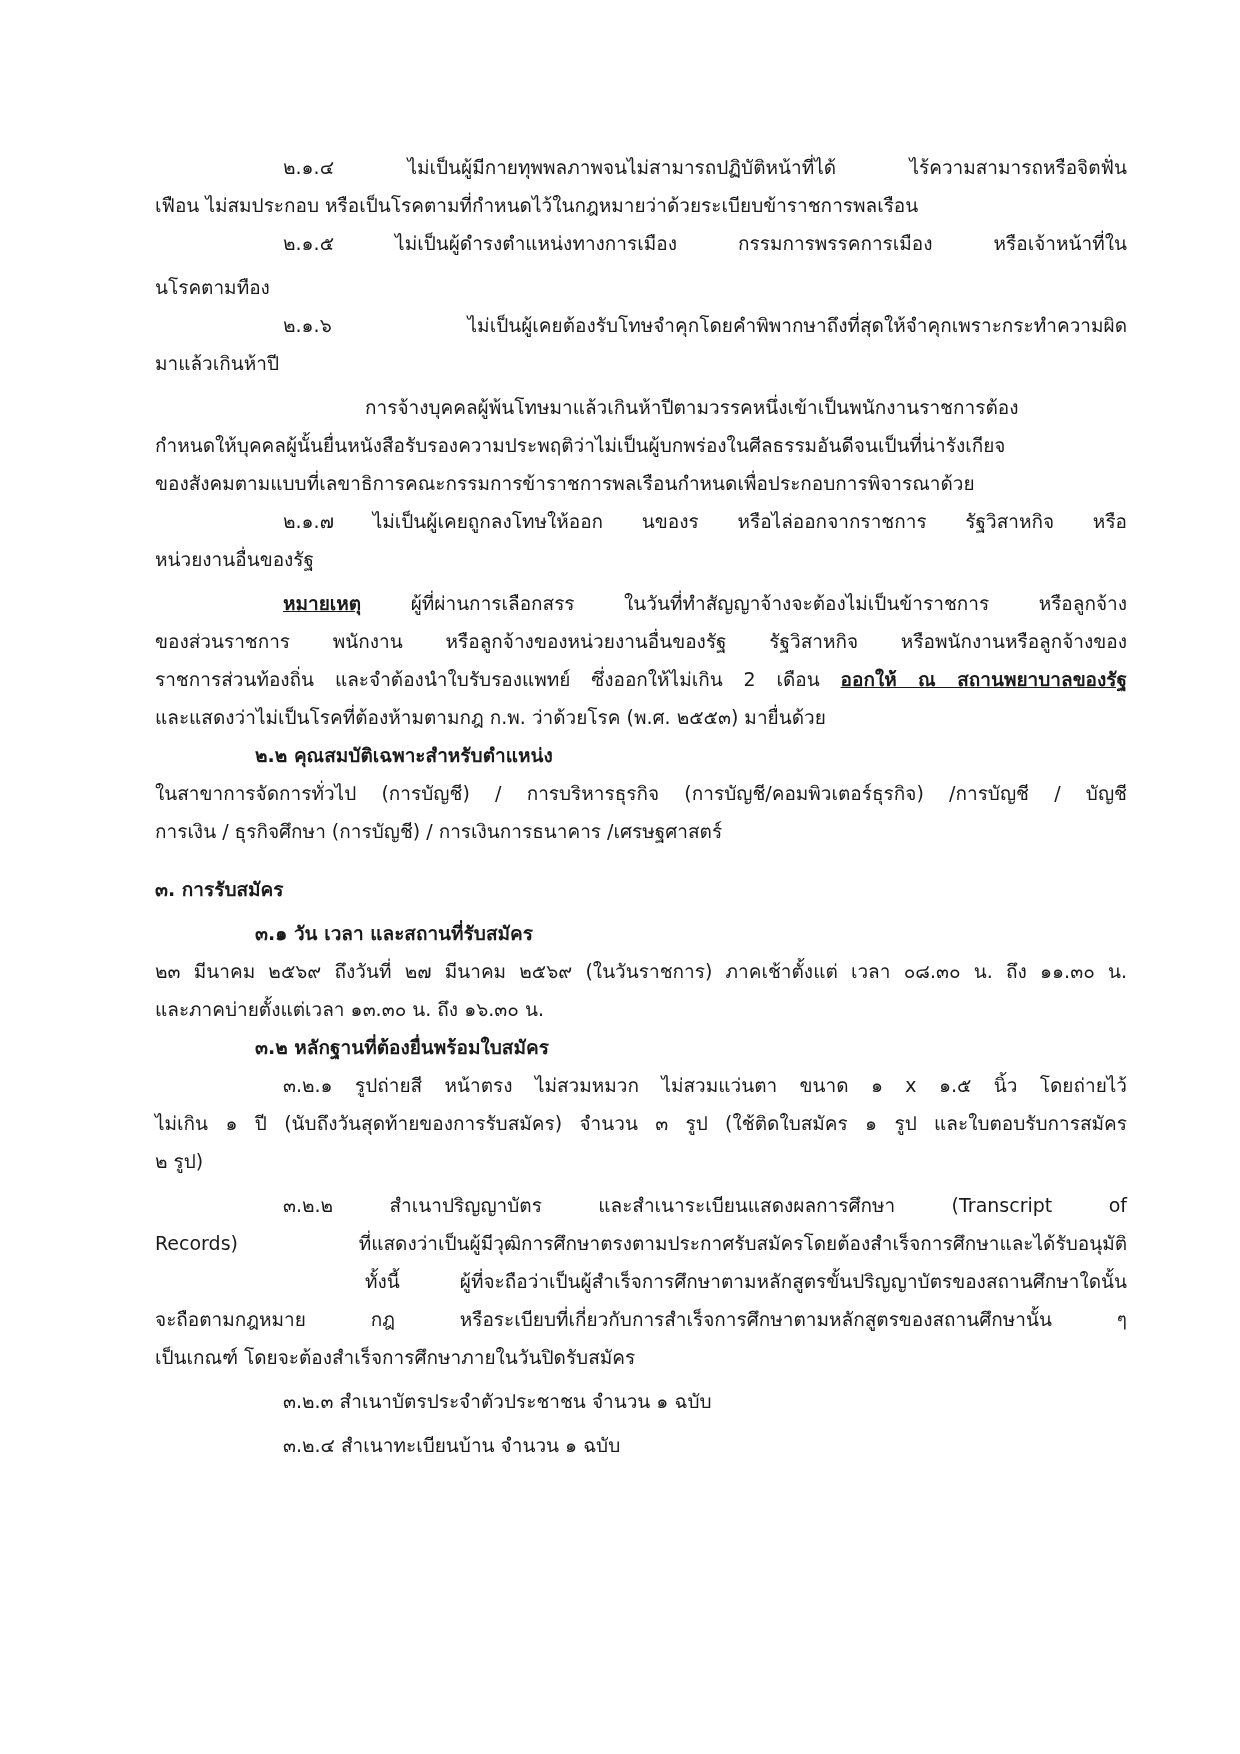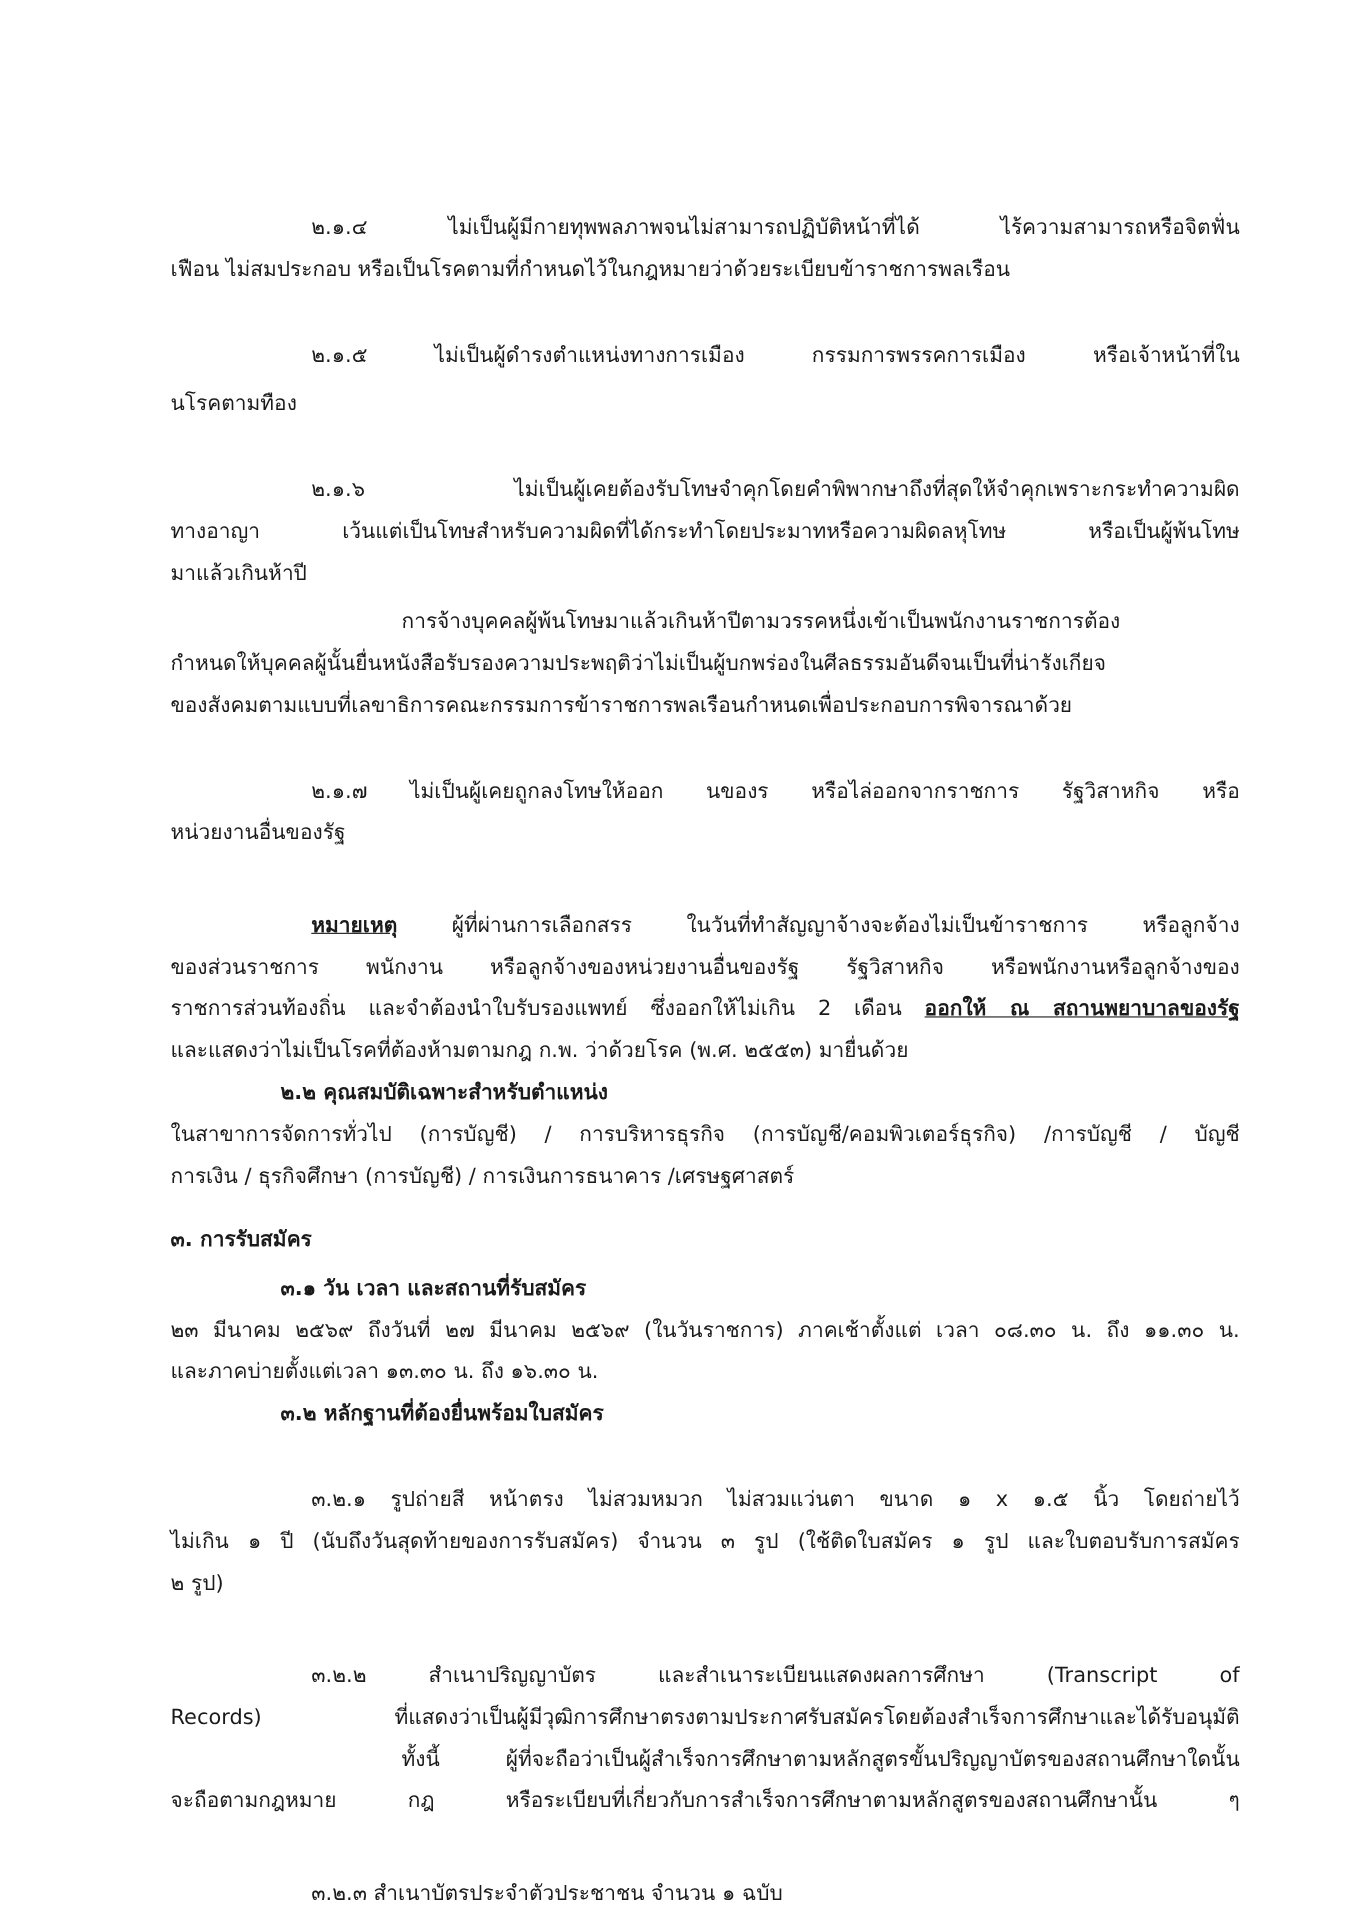--- a/index.html
+++ b/index.html
@@ -25,21 +25,21 @@
       font-size: 19px;
       line-height: 38px;
       height: 38px;
       white-space: nowrap;
       overflow: visible;
     }
     .justify {
       text-align: justify;
       text-align-last: justify;
     }
-    .ind1 { padding-left: 128px; margin-top: 40px; }
+    .ind1 { padding-left: 128px; }
     .ind2 { padding-left: 210px; }
     .ind-h2 { padding-left: 100px; }
     .bold { font-weight: bold; }
     .u { text-decoration: underline; }
     .gap { height: 20px; }
     .gap-sm { height: 6px; }
   </style>
 </head>
 <body>
 
@@ -51,21 +51,20 @@
   </div>
 
   <div>
     <div class="line justify ind1">๒.๑.๕ ไม่เป็นผู้ดำรงตำแหน่งทางการเมือง  กรรมการพรรคการเมือง  หรือเจ้าหน้าที่ใน</div>
     <div class="gap-sm"></div>
     <div class="line">นโรคตามทือง</div>
   </div>
 
   <div>
     <div class="line justify ind1">๒.๑.๖ ไม่เป็นผู้เคยต้องรับโทษจำคุกโดยคำพิพากษาถึงที่สุดให้จำคุกเพราะกระทำความผิด</div>
-    <div class="line justify">ทางอาญา เว้นแต่เป็นโทษสำหรับความผิดที่ได้กระทำโดยประมาทหรือความผิดลหุโทษ หรือเป็นผู้พ้นโทษ</div>
     <div class="line">มาแล้วเกินห้าปี</div>
   </div>
 
   <div class="gap-sm"></div>
 
   <div>
     <div class="line justify ind2">การจ้างบุคคลผู้พ้นโทษมาแล้วเกินห้าปีตามวรรคหนึ่งเข้าเป็นพนักงานราชการต้อง</div>
     <div class="line justify">กำหนดให้บุคคลผู้นั้นยื่นหนังสือรับรองความประพฤติว่าไม่เป็นผู้บกพร่องในศีลธรรมอันดีจนเป็นที่น่ารังเกียจ</div>
     <div class="line">ของสังคมตามแบบที่เลขาธิการคณะกรรมการข้าราชการพลเรือนกำหนดเพื่อประกอบการพิจารณาด้วย</div>
   </div>
@@ -103,20 +102,21 @@
     <div class="line justify ind1">๓.๒.๑ รูปถ่ายสี  หน้าตรง  ไม่สวมหมวก ไม่สวมแว่นตา  ขนาด  ๑ x ๑.๕ นิ้ว  โดยถ่ายไว้</div>
     <div class="line justify">ไม่เกิน ๑ ปี  (นับถึงวันสุดท้ายของการรับสมัคร) จำนวน ๓ รูป (ใช้ติดใบสมัคร ๑ รูป และใบตอบรับการสมัคร</div>
     <div class="line">๒ รูป)</div>
 
     <div class="gap-sm"></div>
     <div class="line justify ind1">๓.๒.๒ สำเนาปริญญาบัตร  และสำเนาระเบียนแสดงผลการศึกษา  (Transcript  of</div>
     <div class="line justify">Records) ที่แสดงว่าเป็นผู้มีวุฒิการศึกษาตรงตามประกาศรับสมัครโดยต้องสำเร็จการศึกษาและได้รับอนุมัติ</div>
 
     <div class="line justify ind2">ทั้งนี้  ผู้ที่จะถือว่าเป็นผู้สำเร็จการศึกษาตามหลักสูตรขั้นปริญญาบัตรของสถานศึกษาใดนั้น</div>
     <div class="line justify">จะถือตามกฎหมาย  กฎ  หรือระเบียบที่เกี่ยวกับการสำเร็จการศึกษาตามหลักสูตรของสถานศึกษานั้น ๆ</div>
+    <div class="line">เป็นเกณฑ์  โดยจะต้องสำเร็จการศึกษาภายในวันปิดรับสมัคร</div>
 
     <div class="gap-sm"></div>
     <div class="line ind1">๓.๒.๓ สำเนาบัตรประจำตัวประชาชน  จำนวน  ๑  ฉบับ</div>
     <div class="gap-sm"></div>
     <div class="line ind1">๓.๒.๔ สำเนาทะเบียนบ้าน  จำนวน  ๑  ฉบับ</div>
   </div>
 
 </div>
 
 </body></html>

